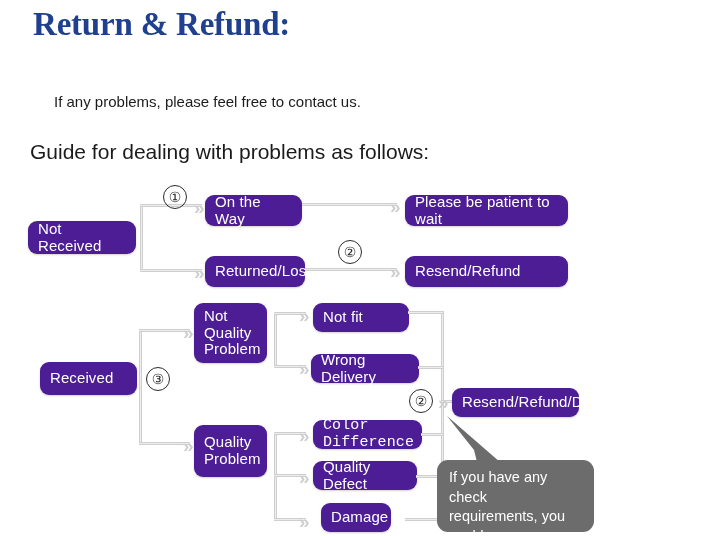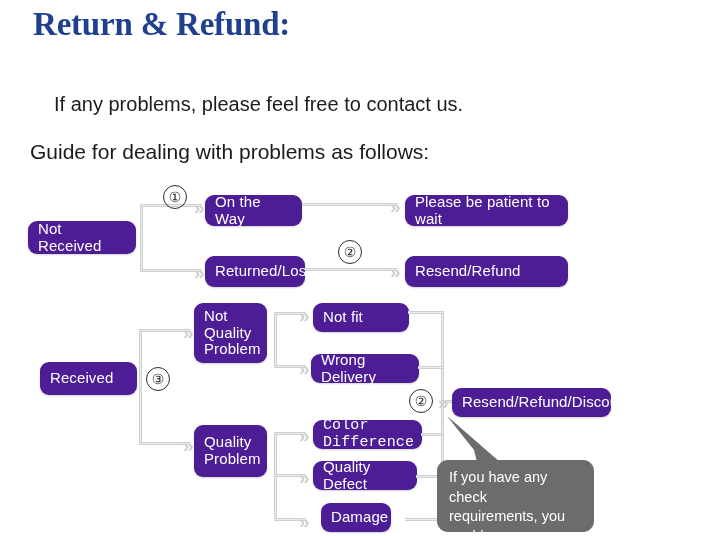--- a/index.html
+++ b/index.html
@@ -16,21 +16,21 @@
     font-family:"Liberation Serif", serif;
     font-weight:bold;font-size:33px;letter-spacing:-0.2px;
     color:#1f3f8f;white-space:nowrap;
   }
   .lead1{
     position:absolute;left:50px;top:60px;
     font-size:16.5px;color:#1c1c1c;white-space:nowrap;
   }
   .lead2{
     position:absolute;left:54px;top:93px;
-    font-size:20px;color:#1c1c1c;white-space:nowrap;
+    font-size:15px;color:#1c1c1c;white-space:nowrap;
   }
   .guide{
     position:absolute;left:30px;top:140px;
     font-size:21px;color:#1b1b1b;white-space:nowrap;
   }
 
   
   #flow{position:absolute;left:0;top:0;width:716px;height:536px;}
 
   .node{
@@ -147,21 +147,21 @@
     <div class="ln lnh1" style="left:408px;top:311px;width:35px;"></div>
     <div class="ln lnh1" style="left:418px;top:366px;width:25px;"></div>
     <div class="ln lnh1" style="left:421px;top:433px;width:22px;"></div>
     <div class="ln lnh1" style="left:416px;top:475px;width:27px;"></div>
     <div class="ln lnh1" style="left:405px;top:518px;width:38px;"></div>
     <div class="ln lnh1" style="left:441px;top:400px;width:12px;"></div>
     <div class="arrow" style="left:438px;top:393px;">»</div>
 
     <div class="circnum" style="left:409px;top:389px;">②</div>
 
-    <div class="node" style="left:452px;top:388px;width:159px;height:29px;">Resend/Refund/Discount</div>
+    <div class="node" style="left:452px;top:388px;width:127px;height:29px;">Resend/Refund/Discount</div>
 
     <svg class="bubble-tail" style="left:430px;top:408px;" width="110" height="80" viewBox="0 0 110 80">
       <polygon points="17,8 86,68 52,74 44,42" fill="#6c6c6c"></polygon>
     </svg>
     <div class="bubble" style="left:437px;top:460px;width:157px;height:72px;">If you have any check
 requirements, you could
 also tell us!</div>
 
   </div>
 </div>

